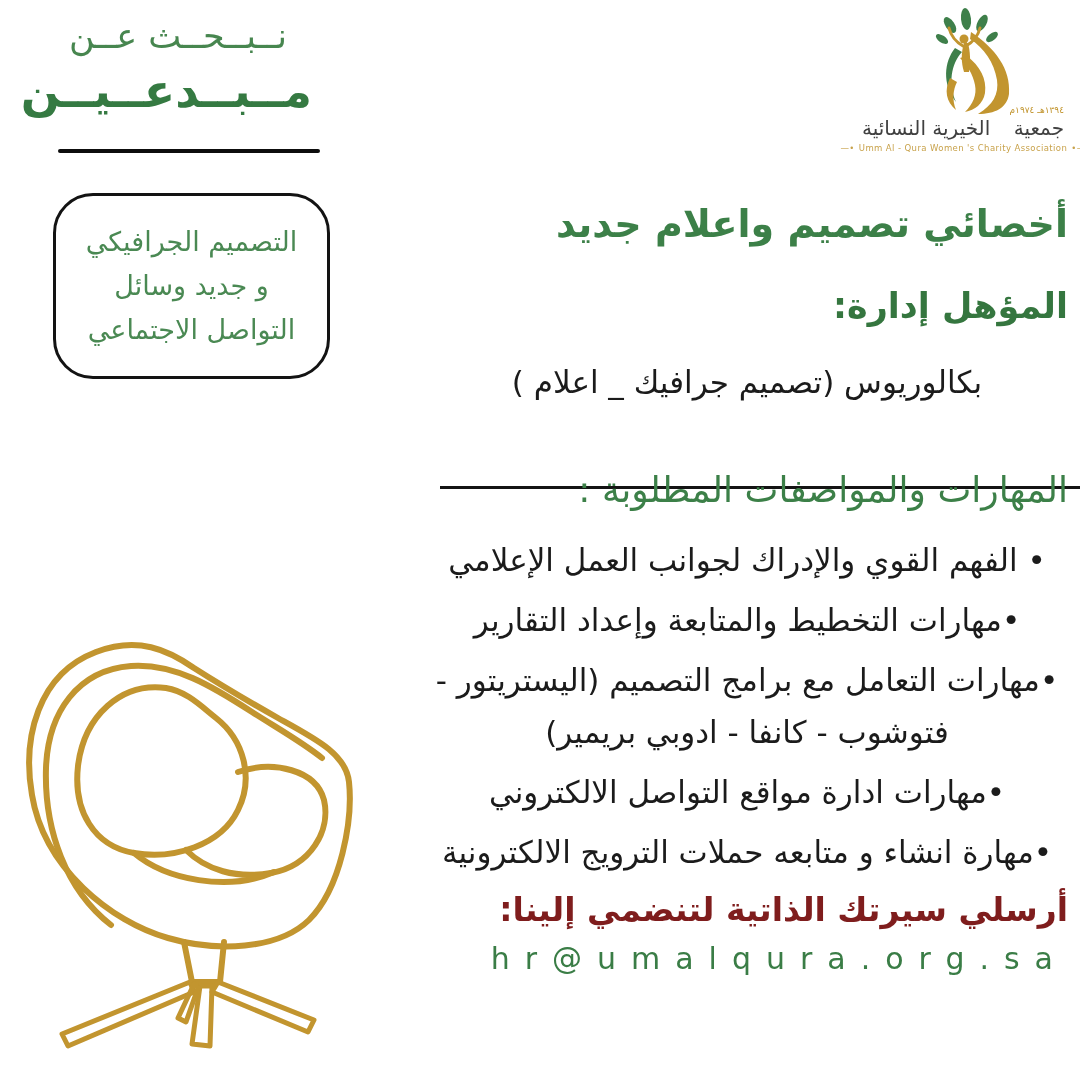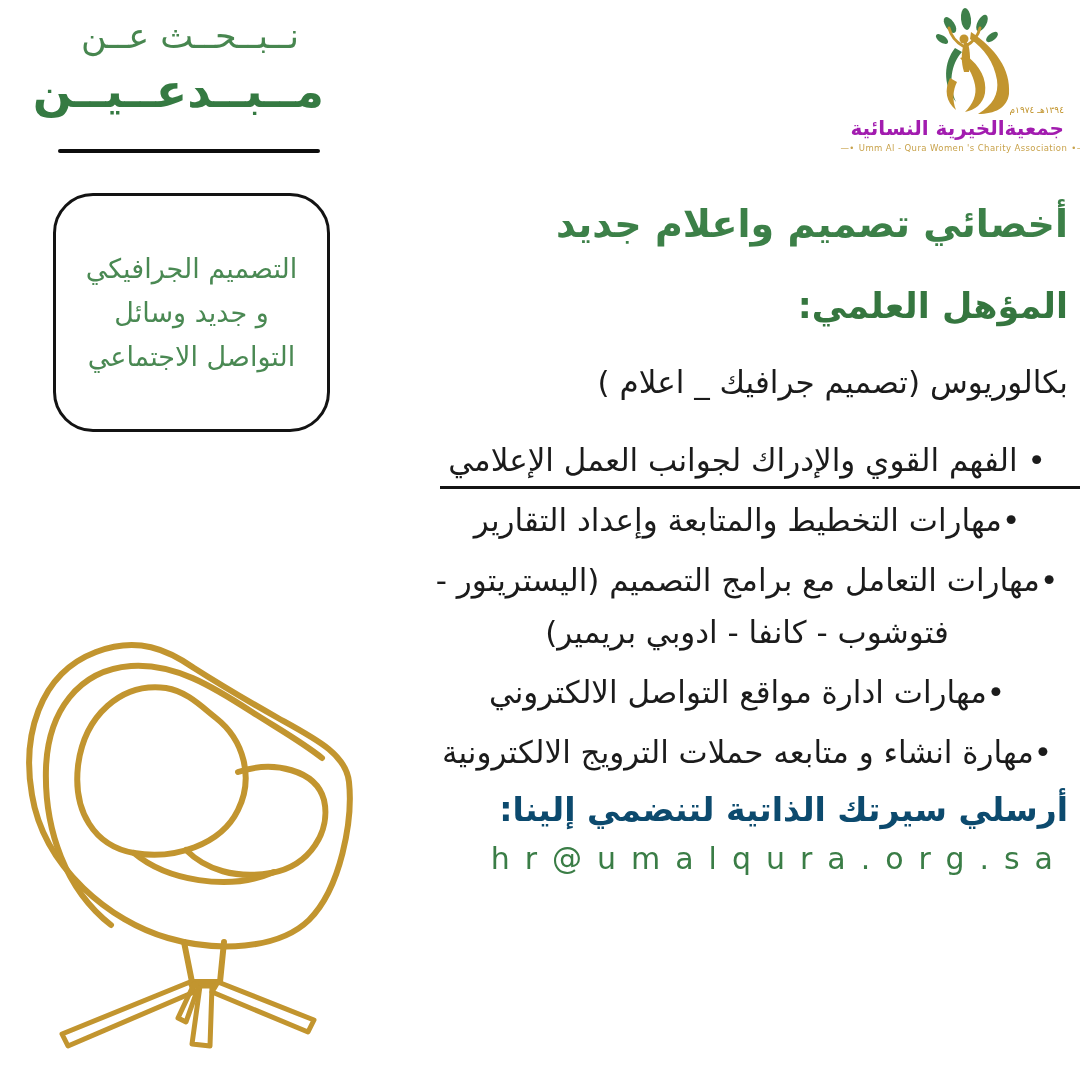--- a/index.html
+++ b/index.html
@@ -7,31 +7,31 @@
   body {
     position:relative;
     background:#ffffff;
     font-family:"DejaVu Sans", sans-serif;
     overflow:hidden;
     color:#1b1b1b;
   }
 
   
   .wanted {
-    position:absolute; left:56px; top:16px; width:268px;
+    position:absolute; left:44px; top:16px; width:268px;
     text-align:center; direction:rtl;
   }
   .wanted-line1 { font-size:35px; color:#47864f; letter-spacing:1px; }
   .wanted-line2 { font-size:46px; font-weight:bold; color:#357a42; margin-top:8px; }
   .title-underline {
     position:absolute; left:58px; top:149px; width:262px; height:4px;
     background:#0d0d0d; border-radius:2px;
   }
   .role-box {
-    position:absolute; left:53px; top:193px; width:277px; height:239px;
+    position:absolute; left:53px; top:193px; width:277px; height:186px;
     border:3px solid #131313; border-radius:40px;
     display:flex; flex-direction:column; justify-content:center; align-items:center;
     direction:rtl;
   }
   .role-line { font-size:27px; color:#4a8953; line-height:44px; text-align:center; }
 
   .chair-wrap { position:absolute; left:16px; top:620px; width:368px; height:444px; }
 
   
   .logo {
@@ -40,44 +40,44 @@
   }
   .logo-mark { width:202px; height:108px; display:block; }
   .logo-arabic-row {
     position:relative; width:100%; margin-top:2px;
     display:flex; direction:rtl; justify-content:space-between; align-items:flex-end;
   }
   .logo-dates {
     position:absolute; right:0; top:-11px;
     font-size:9px; color:#c2952f; direction:rtl; white-space:nowrap;
   }
-  .logo-ar { font-size:20px; font-weight:bold; color:#a21caf; line-height:24px; white-space:nowrap; }
+  .logo-ar { font-size:20px; font-weight:normal; color:#404040; line-height:24px; white-space:nowrap; }
   .logo-en {
     margin-top:3px; font-size:8.5px; color:#c8a24b; letter-spacing:0.4px;
     white-space:nowrap; display:flex; align-items:center; gap:4px;
   }
   .logo-en::before { content:"—•"; color:#c8a24b; }
   .logo-en::after  { content:"•—"; color:#c8a24b; }
 
   
   .main-col {
     position:absolute; top:200px; right:12px; width:642px;
     direction:rtl; text-align:right;
   }
   .job-title { font-size:38px; line-height:48px; font-weight:bold; color:#3c8048; }
   .qual-label { margin-top:36px; font-size:35px; line-height:44px; font-weight:bold; color:#35763f; }
-  .qual-lines { margin-top:24px; }
+  .qual-lines { margin-top:24px;text-align:center; }
   .qual-line { font-size:31px; line-height:60px; color:#1b1b1b; }
   .divider {
     position:absolute; left:440px; right:0; top:486px; height:3px; background:#141414;
   }
   .skills-label { margin-top:56px; font-size:36px; line-height:44px; color:#3c8048; }
   .skills-list { margin-top:22px;text-align:center; }
   .skill-item { font-size:31px; line-height:52px; color:#1b1b1b; margin-bottom:8px; }
-  .cta { margin-top:10px; font-size:33px; line-height:44px; font-weight:bold; color:#0c4a6e; }
+  .cta { margin-top:10px; font-size:33px; line-height:44px; font-weight:bold; color:#7f1d1d; }
   .email {
     margin-top:9px; direction:ltr; text-align:right;
     font-size:30px; letter-spacing:15px; color:#3a7d46; white-space:nowrap;
   }
 </style>
 </head>
 <body>
 
 <div class="wanted">
   <div class="wanted-line1">نــبــحــث عــن</div>
@@ -142,25 +142,26 @@
     <span class="logo-ar">الخيرية النسائية</span>
   </div>
   <div class="logo-en">Umm Al - Qura Women 's Charity Association</div>
 </div>
 
 <div class="divider"></div>
 
 <div class="main-col">
   <div class="job-title">أخصائي تصميم واعلام جديد</div>
 
-  <div class="qual-label">المؤهل العلمي:</div>
+  <div class="qual-label">المؤهل إدارة:</div>
   <div class="qual-lines">
       <div class="qual-line">بكالوريوس (تصميم جرافيك _ اعلام )</div>
     </div>
 
+  <div class="skills-label">المهارات والمواصفات المطلوبة :</div>
   <div class="skills-list">
       <div class="skill-item">• الفهم القوي والإدراك لجوانب العمل الإعلامي</div>
       <div class="skill-item">•مهارات التخطيط والمتابعة وإعداد التقارير</div>
       <div class="skill-item">•مهارات التعامل مع برامج التصميم (اليستريتور - فتوشوب - كانفا - ادوبي بريمير)</div>
       <div class="skill-item">•مهارات ادارة مواقع التواصل الالكتروني</div>
       <div class="skill-item">•مهارة انشاء و متابعه حملات الترويج الالكترونية</div>
     </div>
 
   <div class="cta">أرسلي سيرتك الذاتية لتنضمي إلينا:</div>
   <div class="email">hr@umalqura.org.sa</div>

